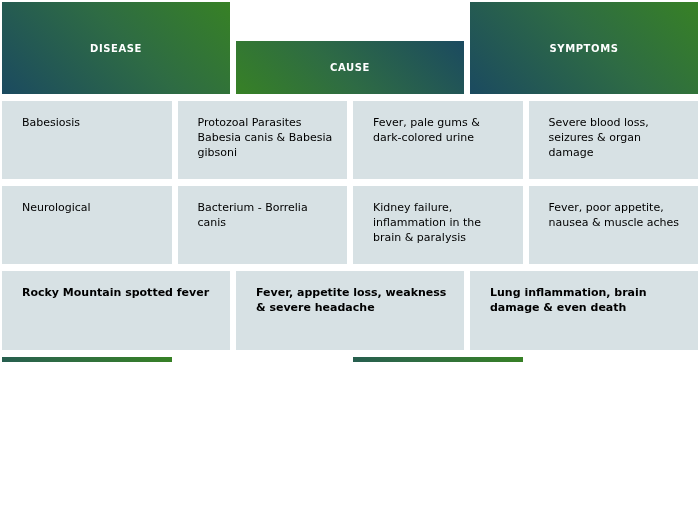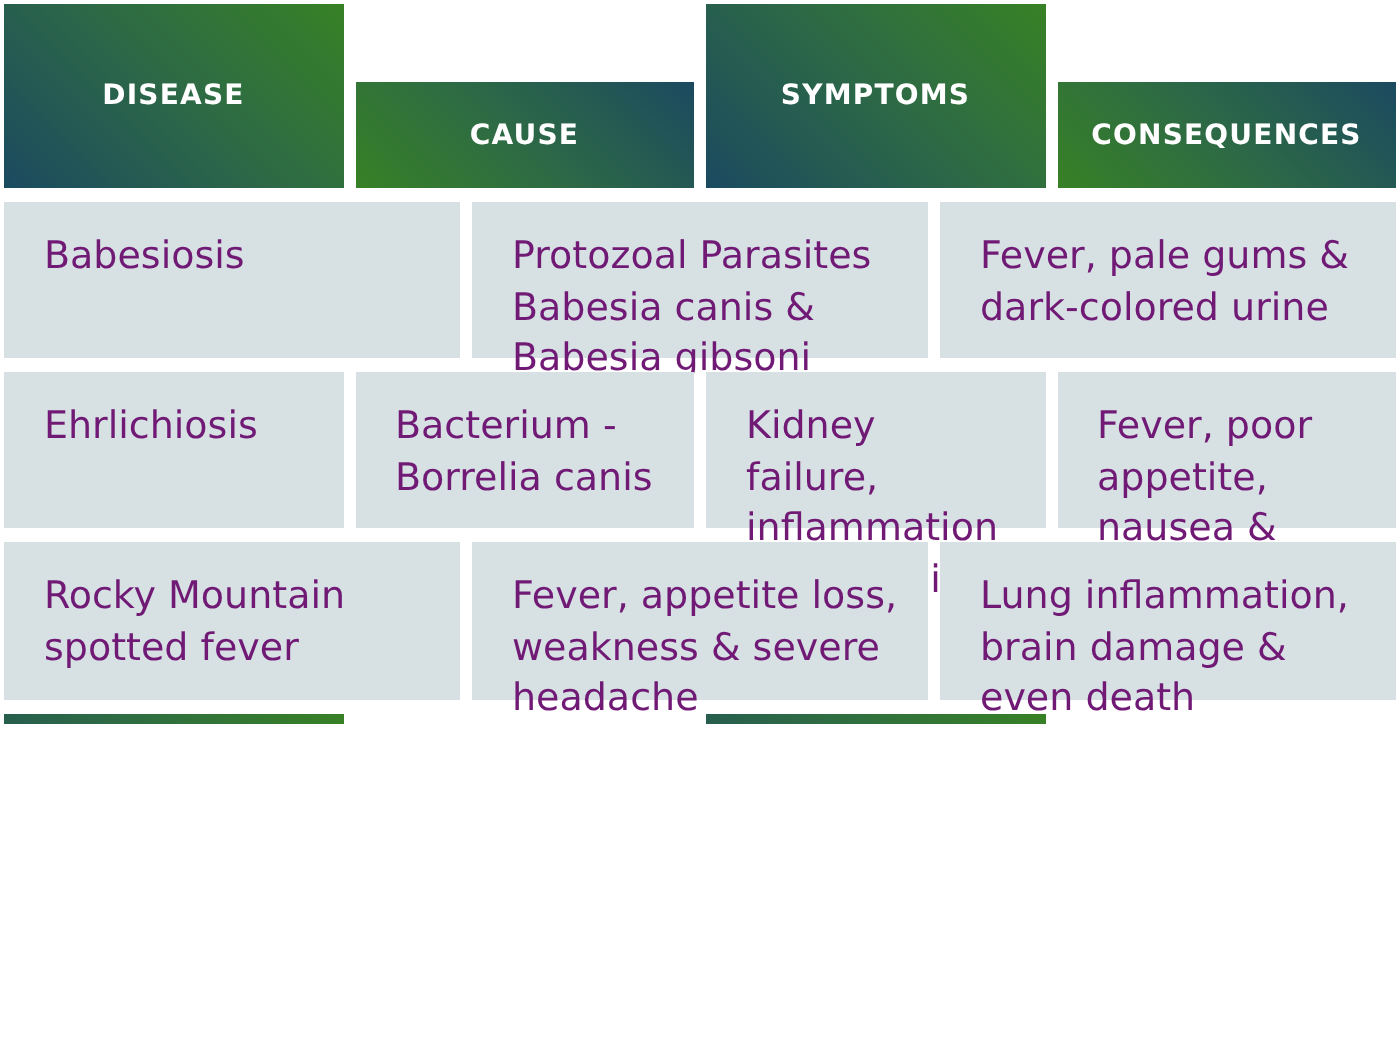--- a/index.html
+++ b/index.html
@@ -14,33 +14,33 @@
     display: flex; flex-direction: column; gap: 7px;
     background: #ffffff;
   }
   .row { display: flex; gap: 6px; }
   .cell { flex: 1 1 0; min-width: 0; }
 
   
   .header-row { height: 92px; flex: 0 0 92px; }
   .hdr {
     display: flex; align-items: center; justify-content: center;
-    color: #ffffff; font-weight: bold; font-size: 14px;
+    color: #ffffff; font-weight: bold; font-size: 10px;
     letter-spacing: 0.6px; text-align: right;
   }
   .grad-a { background: linear-gradient(45deg, #1b4a60 0%, #2e6b44 55%, #378125 100%); }
   .grad-b { background: linear-gradient(45deg, #378125 0%, #2e6b44 45%, #1b4a60 100%); margin-top: 39px; }
 
   
   .body-row { flex: 0 0 78px; height: 78px; }
-  .body-row.last { flex: 0 0 79px; height: 79px; }
+  .body-row.last { flex: 0 0 79px; height: 79px; font-weight: bold; }
   .bodycell {
     background: #d7e1e4;
-    color: #701a75;
-    font-size: 19px; line-height: 1.35;
+    color: #000000;
+    font-size: 11px; line-height: 1.35;
     padding: 15px 14px 10px 20px;
   }
 
   
   .strip-row { flex: 0 0 5px; height: 5px; overflow: hidden; }
   .strip { height: 92px; }
 </style>
 </head>
 <body>
 
@@ -49,34 +49,32 @@
   <div class="row header-row">
     <div class="cell hdr grad-a">
       <span>DISEASE</span>
     </div>
     <div class="cell hdr grad-b">
       <span>CAUSE</span>
     </div>
     <div class="cell hdr grad-a">
       <span>SYMPTOMS</span>
     </div>
-    <div class="cell hdr grad-b">
-      <span>CONSEQUENCES</span>
-    </div>
   </div>
 
   <div class="row body-row">
     <div class="cell bodycell">Babesiosis</div>
     <div class="cell bodycell">Protozoal Parasites Babesia canis &amp; Babesia gibsoni</div>
     <div class="cell bodycell">Fever, pale gums &amp; dark-colored urine</div>
+    <div class="cell bodycell">Severe blood loss, seizures &amp; organ damage</div>
   </div>
 
 
   <div class="row body-row">
-    <div class="cell bodycell">Ehrlichiosis</div>
+    <div class="cell bodycell">Neurological</div>
     <div class="cell bodycell">Bacterium - Borrelia canis</div>
     <div class="cell bodycell">Kidney failure, inflammation in the brain &amp; paralysis</div>
     <div class="cell bodycell">Fever, poor appetite, nausea &amp; muscle aches</div>
   </div>
 
 
   <div class="row body-row last">
     <div class="cell bodycell">Rocky Mountain spotted fever</div>
     <div class="cell bodycell">Fever, appetite loss, weakness &amp; severe headache</div>
     <div class="cell bodycell">Lung inflammation, brain damage &amp; even death</div>

